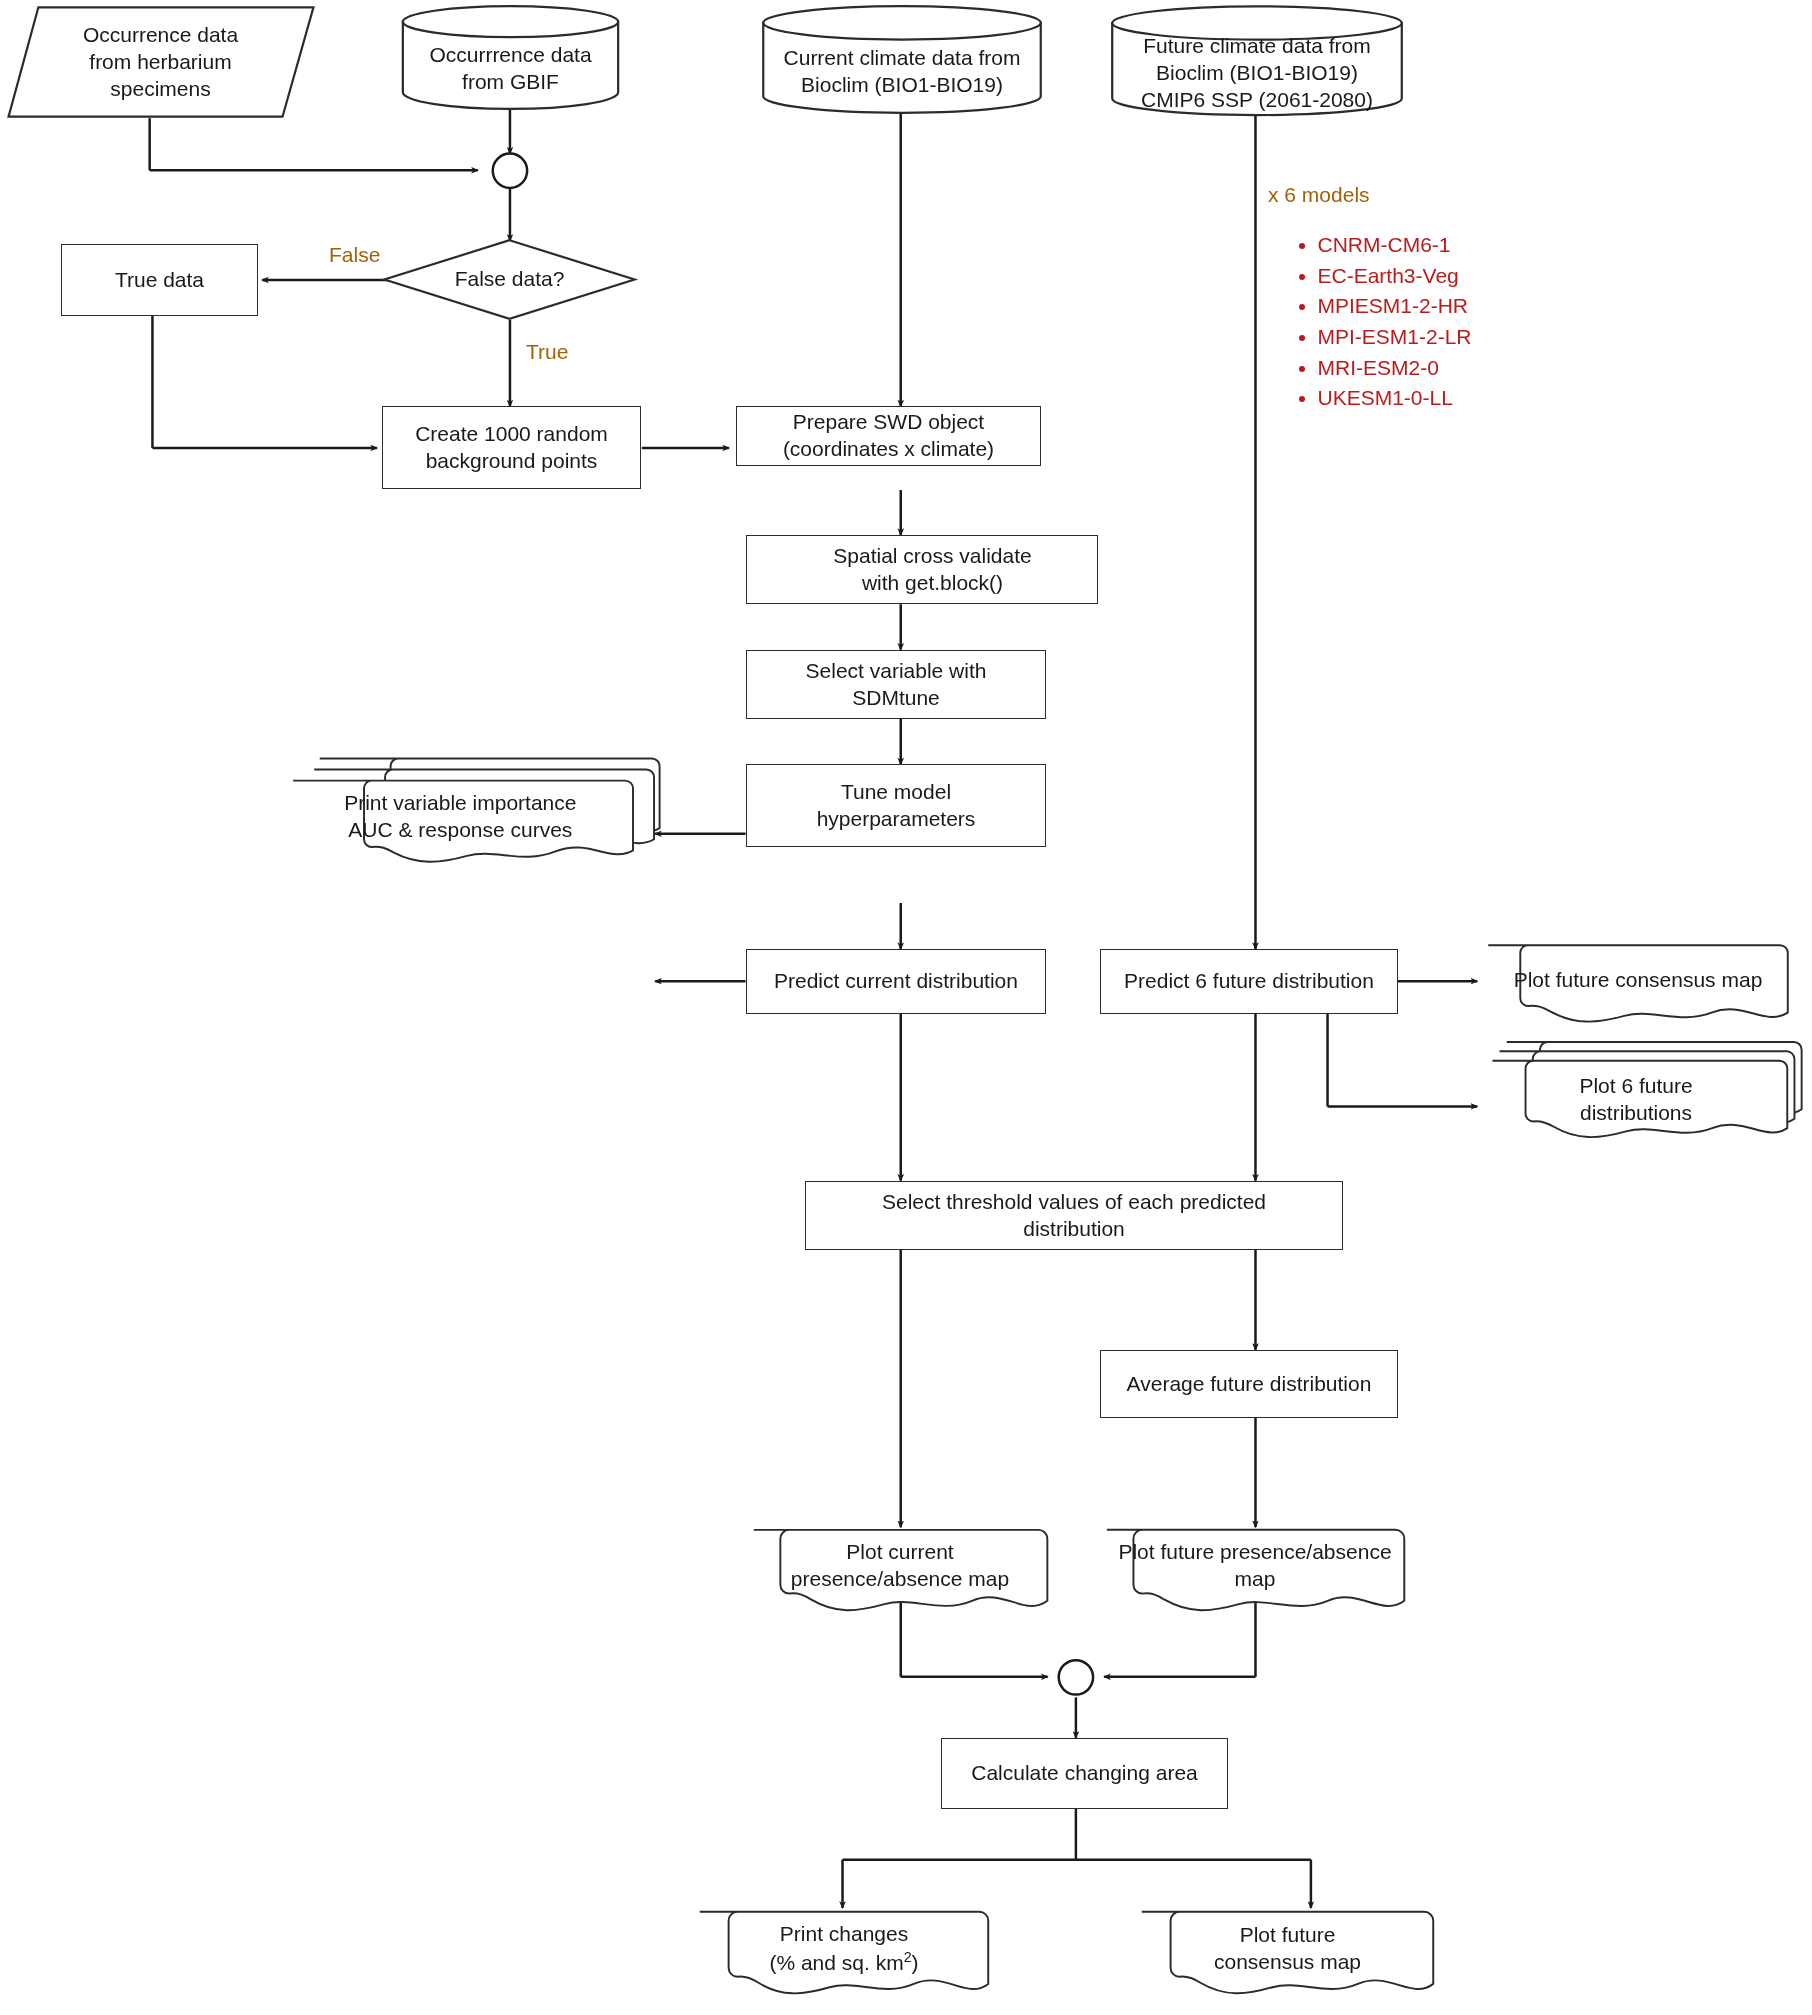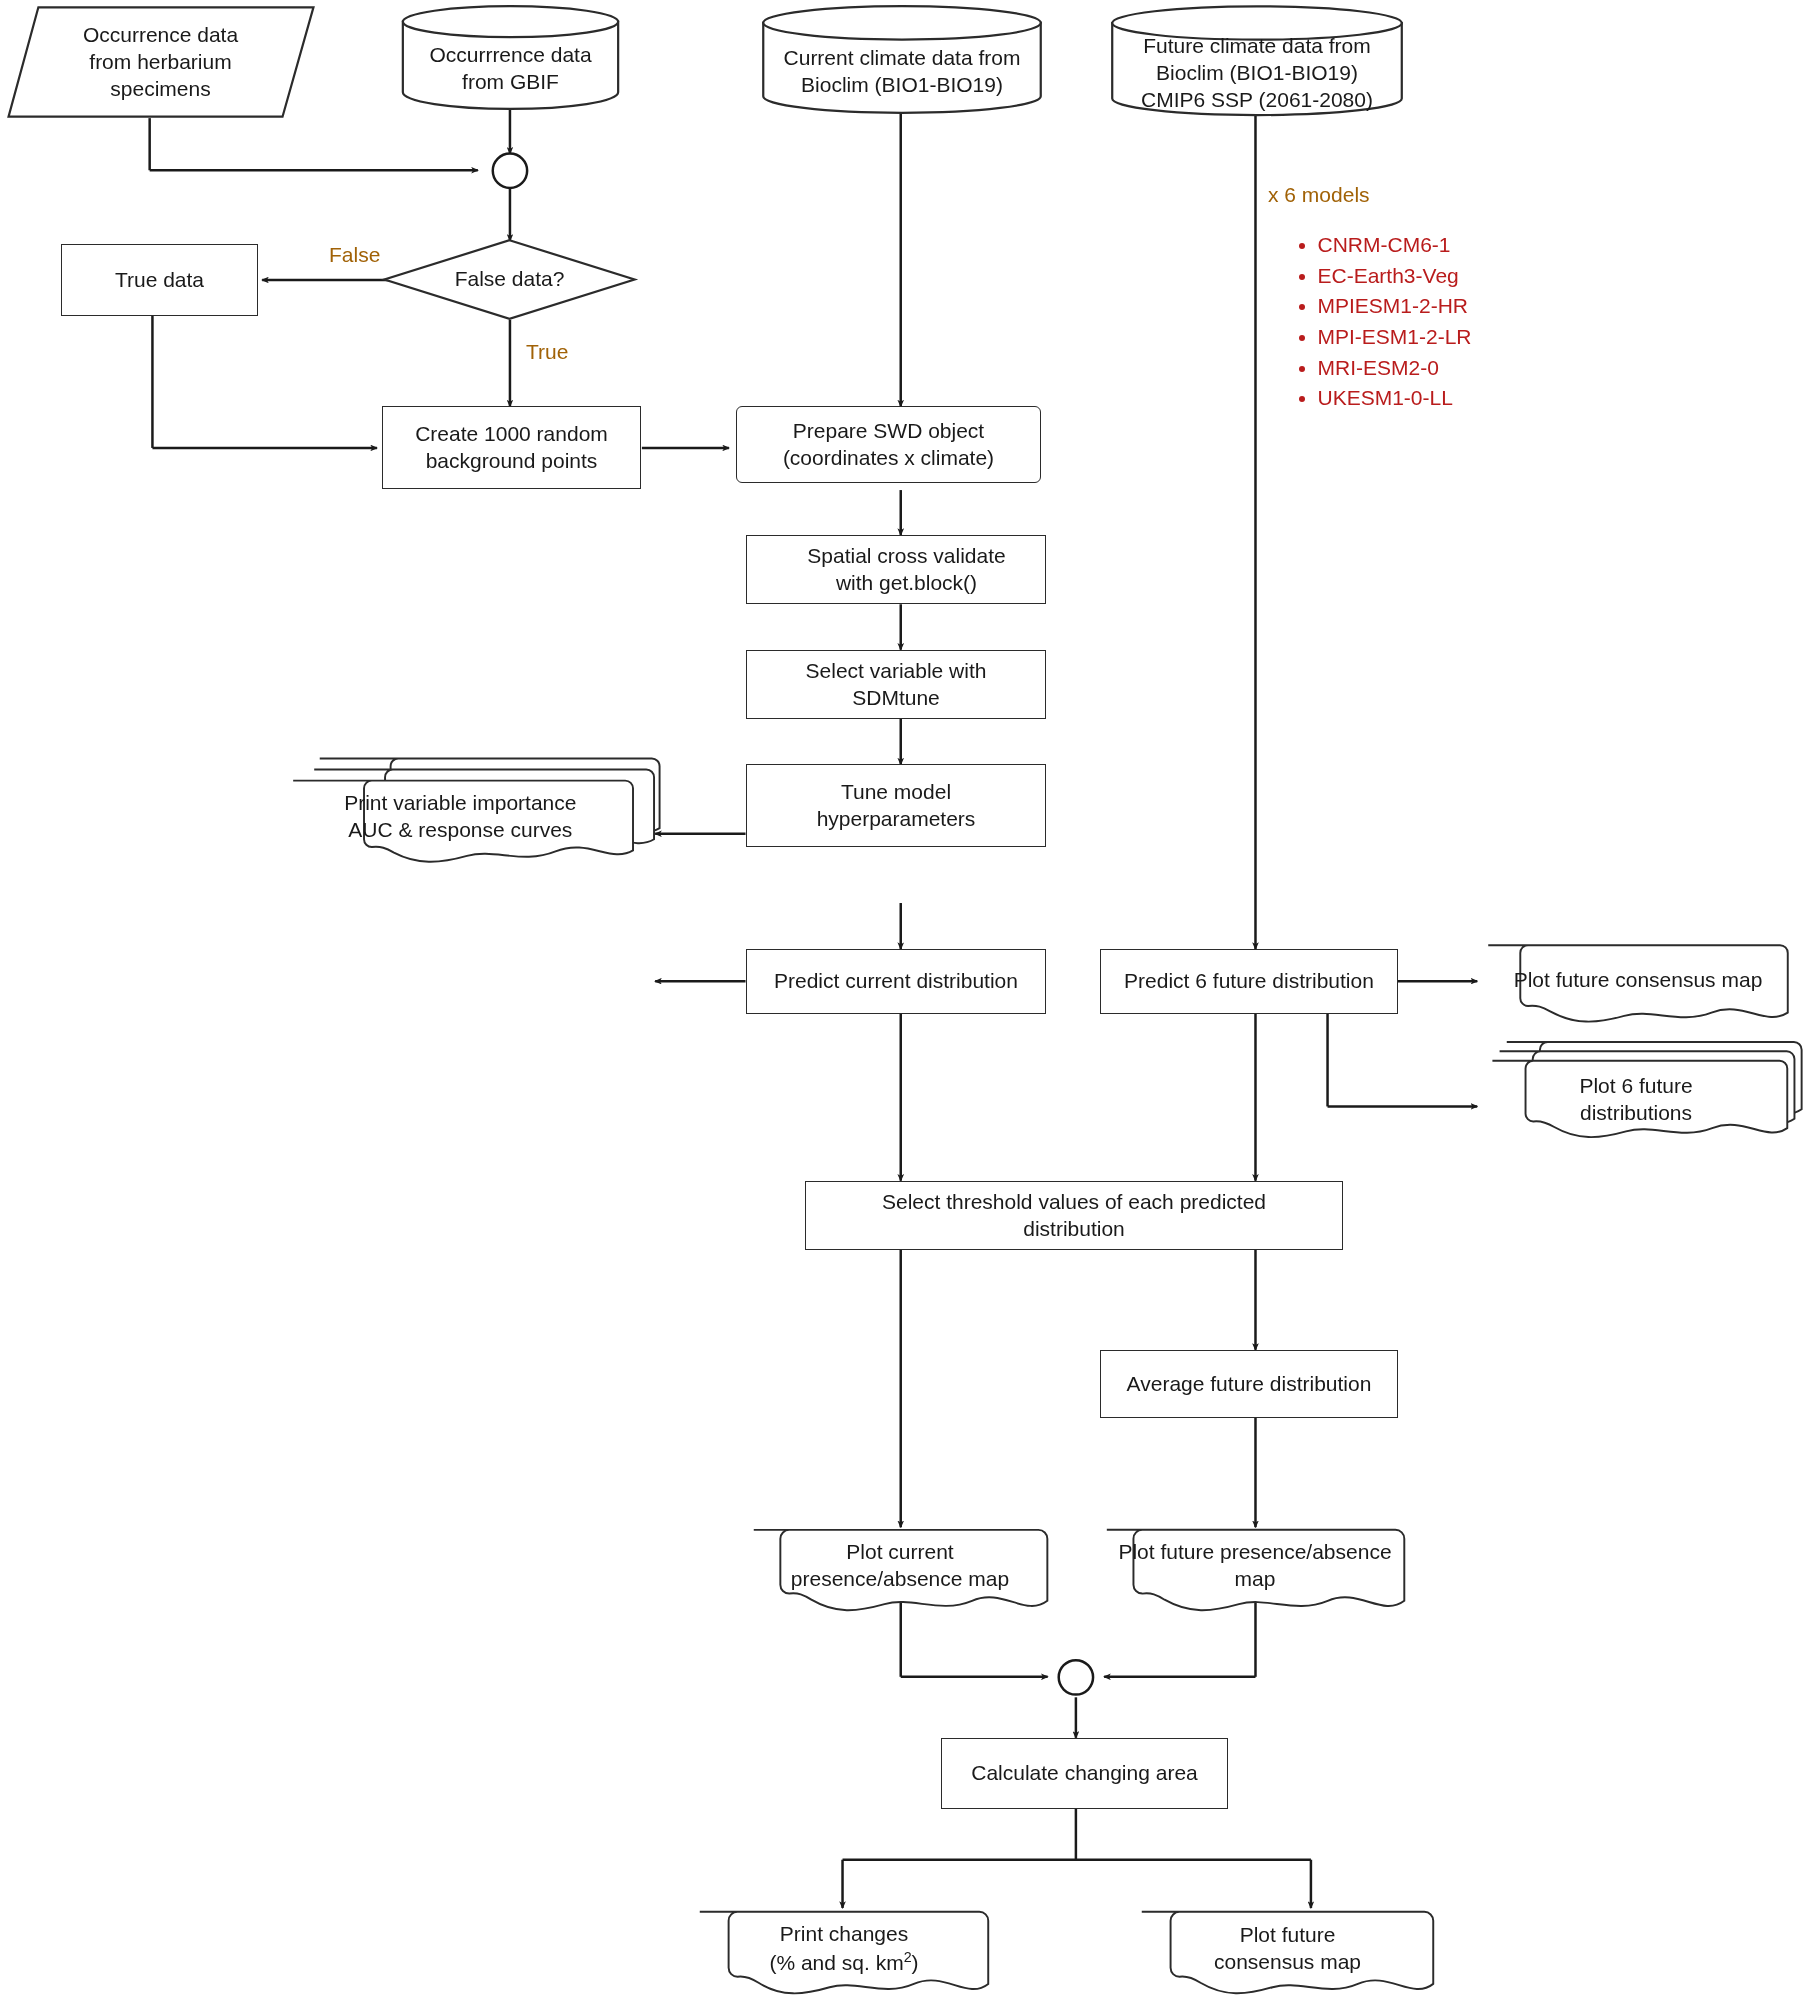--- a/index.html
+++ b/index.html
@@ -155,25 +155,25 @@
   <div class="lbl" style="left:526px;top:340px;">True</div>
 
   <div class="node proc" style="left:61px;top:244px;width:197px;height:72px;">
     <span>True data</span>
   </div>
 
   <div class="node proc" style="left:382px;top:406px;width:259px;height:83px;">
     <span>Create 1000 random<br>background points</span>
   </div>
 
-  <div class="node proc" style="left:736px;top:406px;width:305px;height:77px;border-radius:6px;">
+  <div class="node proc" style="left:736px;top:406px;width:305px;height:60px;">
     <span>Prepare SWD object<br>(coordinates x climate)</span>
   </div>
 
-  <div class="node proc" style="left:746px;top:535px;width:300px;height:69px;padding-left:21px;">
+  <div class="node proc" style="left:746px;top:535px;width:352px;height:69px;padding-left:21px;">
     <span>Spatial cross validate<br>with get.block()</span>
   </div>
 
   <div class="node proc" style="left:746px;top:650px;width:300px;height:69px;">
     <span>Select variable with<br>SDMtune</span>
   </div>
 
   <div class="node proc" style="left:746px;top:764px;width:300px;height:83px;">
     <span>Tune model<br>hyperparameters</span>
   </div>

